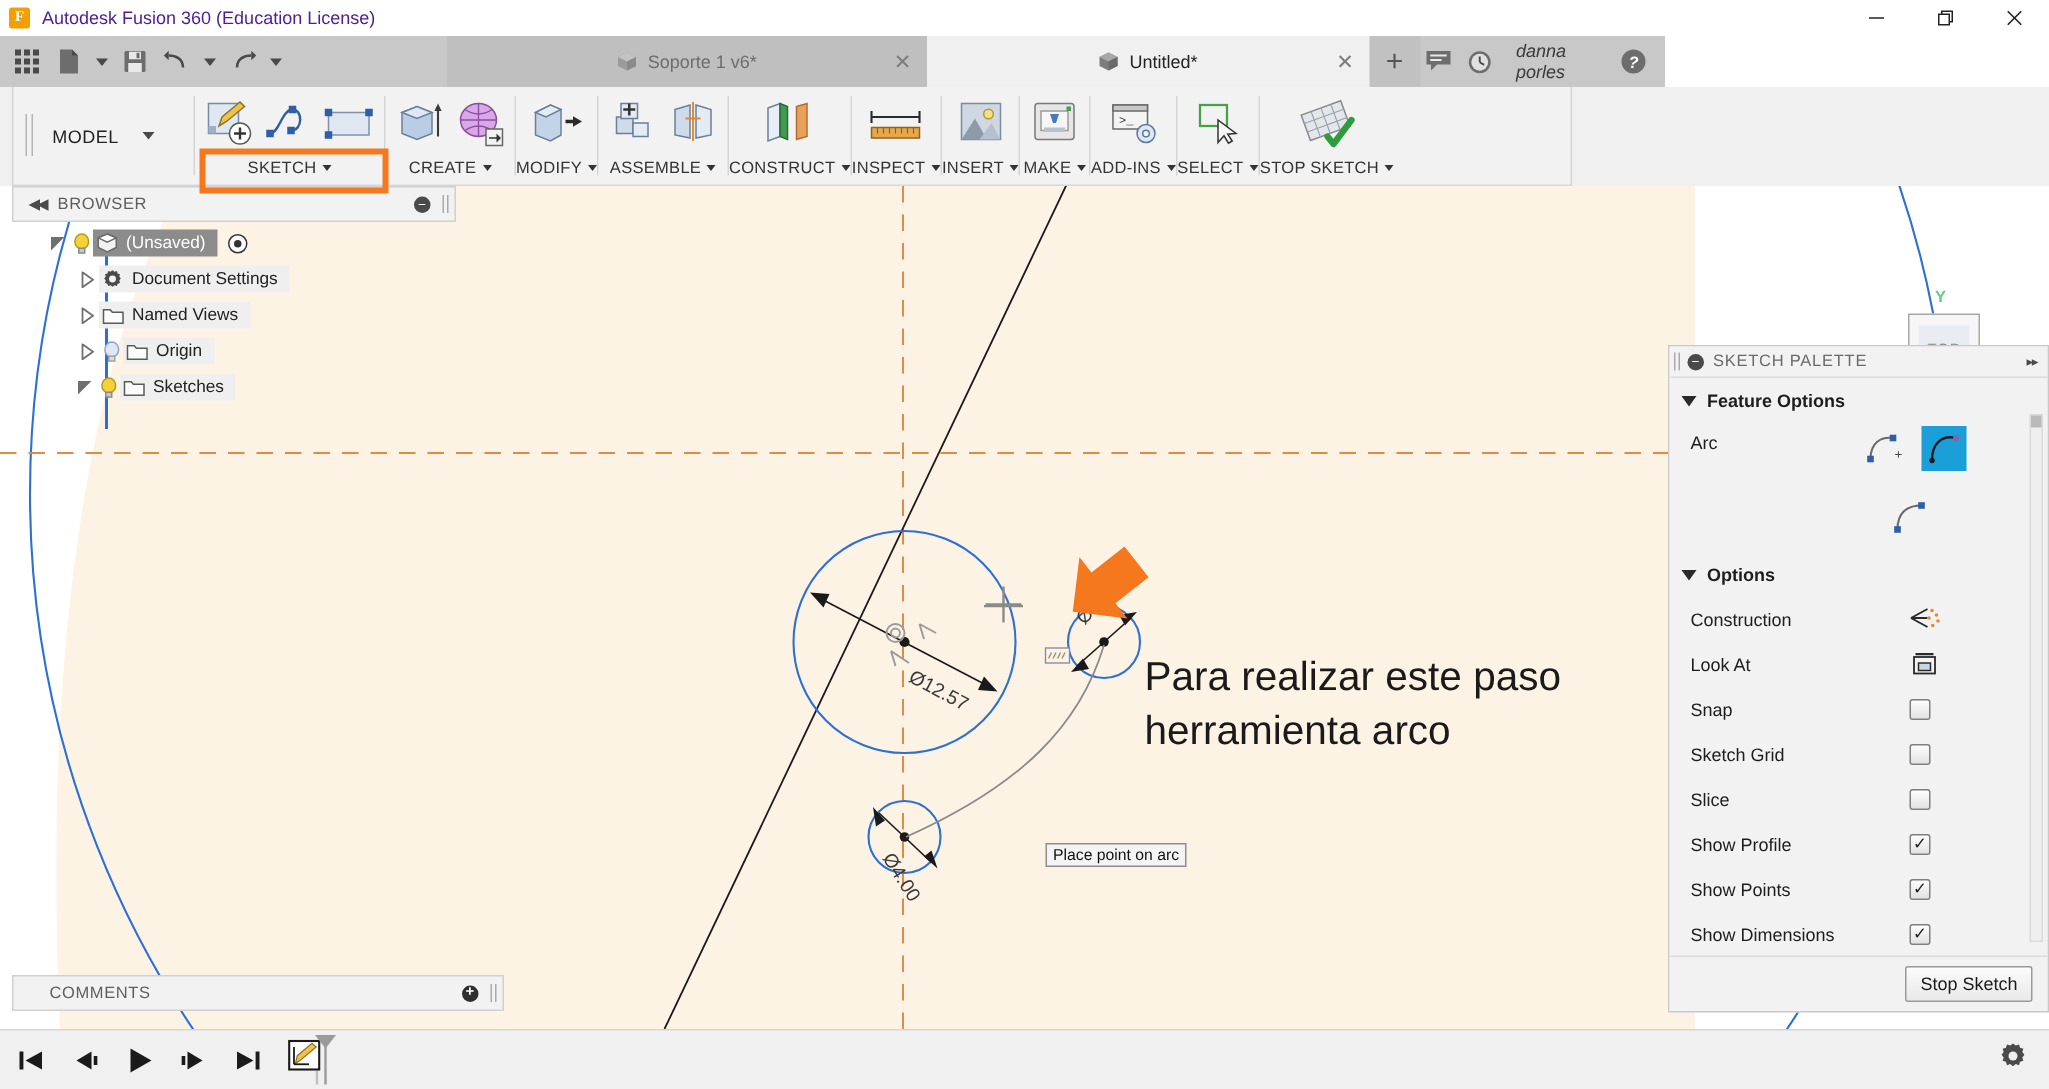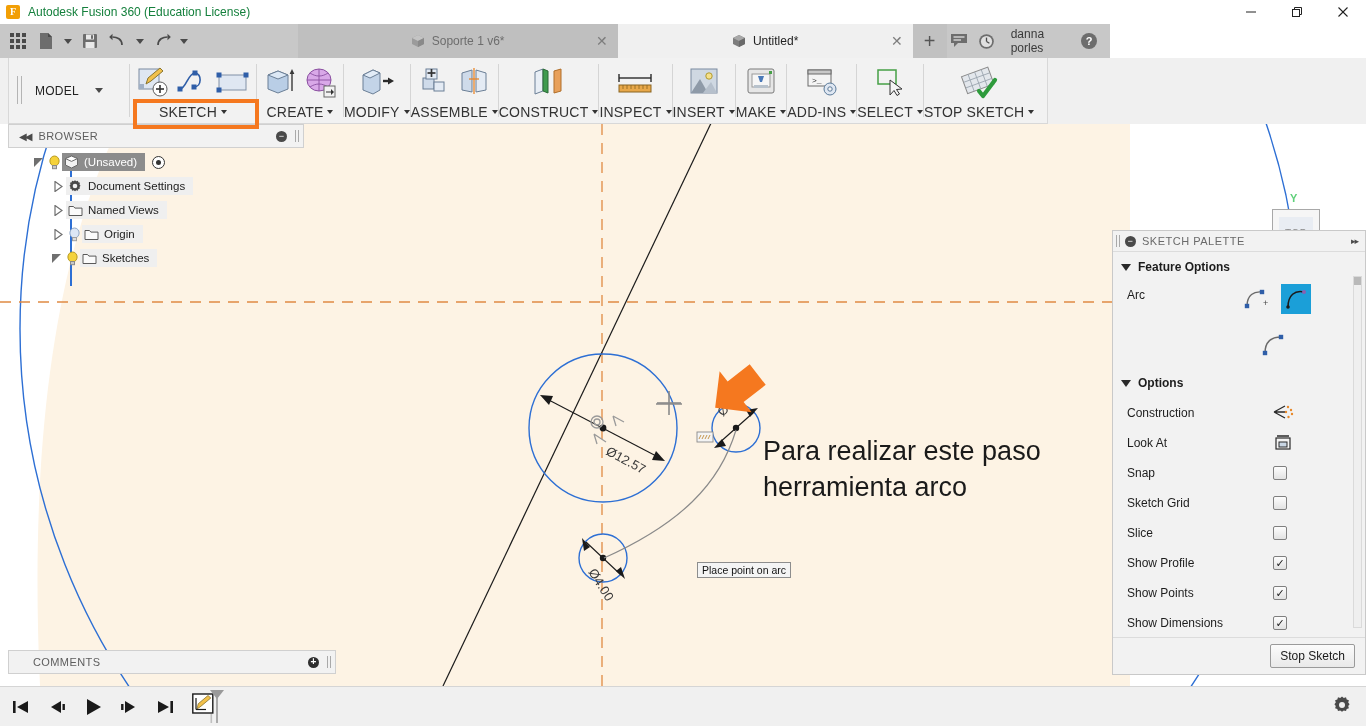--- a/index.html
+++ b/index.html
@@ -16,21 +16,21 @@
     position: absolute; left: 0; top: 0; width: 1366px; height: 24px;
     background: #ffffff; display: flex; align-items: center;
   }
   .tb-logo {
     width: 14px; height: 14px; margin-left: 6px; margin-right: 8px;
     background: #f29f05; border-radius: 2px; position: relative;
     display: flex; align-items: center; justify-content: center;
     color: #fff; font-size: 10px; font-weight: bold; line-height: 1;
     font-family: "Liberation Serif", serif;
   }
-  .tb-title { font-size: 12px; color: #15803d; }
+  .tb-title { font-size: 12px; color: #4c1d95; }
   .tb-winbtns { position: absolute; right: 0; top: 0; height: 24px; display: flex; }
   .tb-winbtn {
     width: 46px; height: 24px; display: flex; align-items: center; justify-content: center;
     font-size: 13px; color: #222;
   }
 
   
   .appbar {
     position: absolute; left: 0; top: 24px; width: 1110px; height: 34px;
     background: #c8c8c8; display: flex; align-items: stretch;
@@ -59,21 +59,21 @@
   .tab .cube svg { display: block; }
   .tab .x {
     position: absolute; right: 10px; top: 50%; transform: translateY(-50%);
     font-size: 14px; color: #7d7d7d;
   }
   .tab-spacer-a { width: 340px; background: #c8c8c8; }
   .tab-plus {
     width: 34px; display: flex; align-items: center; justify-content: center;
     font-size: 20px; color: #555; background: #c1c1c1;
   }
-  .ab-right { display: flex; align-items: center; padding-right: 8px; gap: 2px; }
+  .ab-right { display: flex; align-items: center; padding-right: 8px; gap: 2px; font-style: italic; }
   .ab-right .ab-btn { width: 32px; }
   .username { font-size: 12px; color: #3a3a3a; padding: 0 10px; }
 
   
   .ribbon {
     position: absolute; left: 0; top: 58px; width: 1366px; height: 66px;
     background: #f0f0f0;
   }
   .ribbon-inner {
     position: absolute; left: 8px; top: 0; width: 1040px; height: 66px;
@@ -86,21 +86,21 @@
   }
   .grip { position: absolute; left: 8px; top: 18px; width: 6px; height: 28px; }
   .grip i { position: absolute; top: 0; width: 1px; height: 28px; background: #b4b4b4; }
   .grip i:nth-child(1) { left: 0; } .grip i:nth-child(2) { left: 4px; }
   .model-label { display: flex; align-items: center; gap: 16px; }
   .vsep { width: 1px; background: #d5d5d5; margin: 6px 0; }
 
   .grp { display: flex; flex-direction: column; align-items: center; position: relative; }
   .grp-icons { display: flex; align-items: flex-end; height: 44px; padding: 4px 4px 0; gap: 2px; }
   .grp-label {
-    font-size: 14px; color: #333; height: 20px; display: flex; align-items: center;
+    font-size: 11px; color: #333; height: 20px; display: flex; align-items: center;
     justify-content: center; gap: 4px; width: 100%; letter-spacing: .2px;
   }
   .grp-label .caret { border-top-color: #333; border-left-width: 3.5px; border-right-width: 3.5px; border-top-width: 4.5px; }
   .ticon { width: 38px; height: 40px; display: flex; align-items: center; justify-content: center; }
   .ticon.wide { width: 46px; }
 
   
   .sketch-highlight {
     position: absolute; left: 133px; top: 99px; width: 126px; height: 30px;
     border: 4px solid #f5781f; background: transparent; z-index: 30; pointer-events: none;

